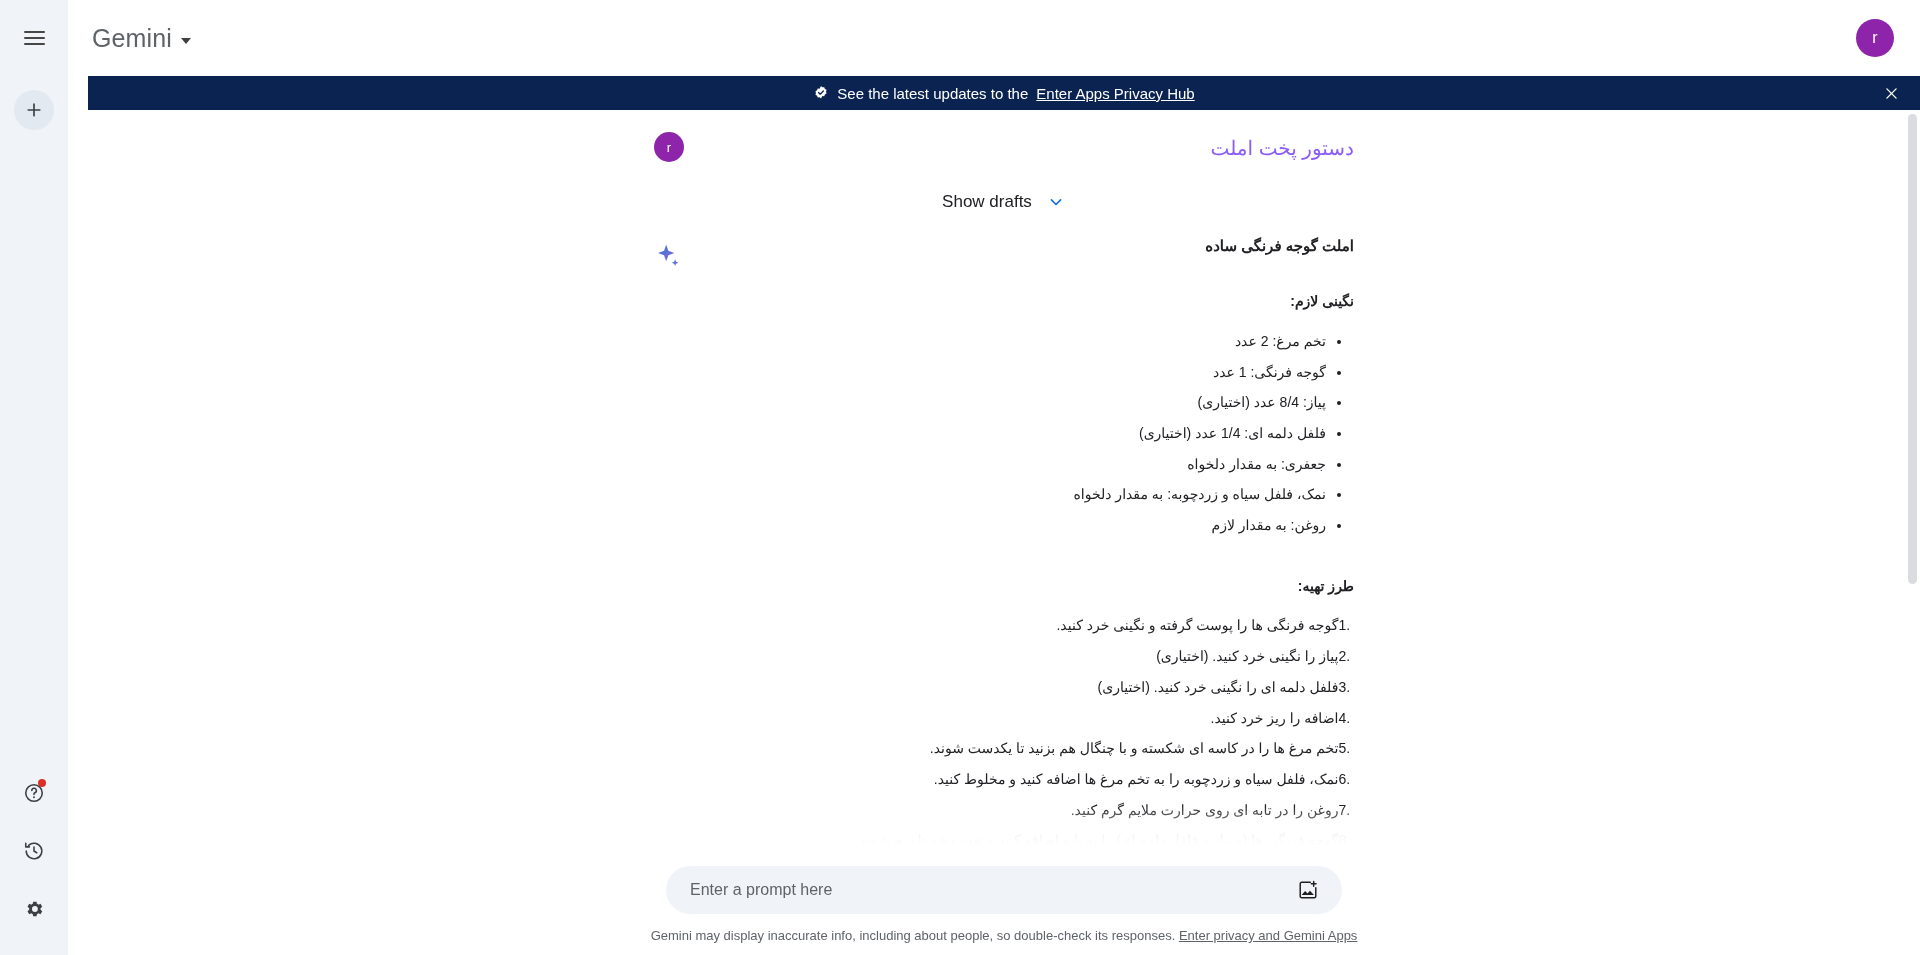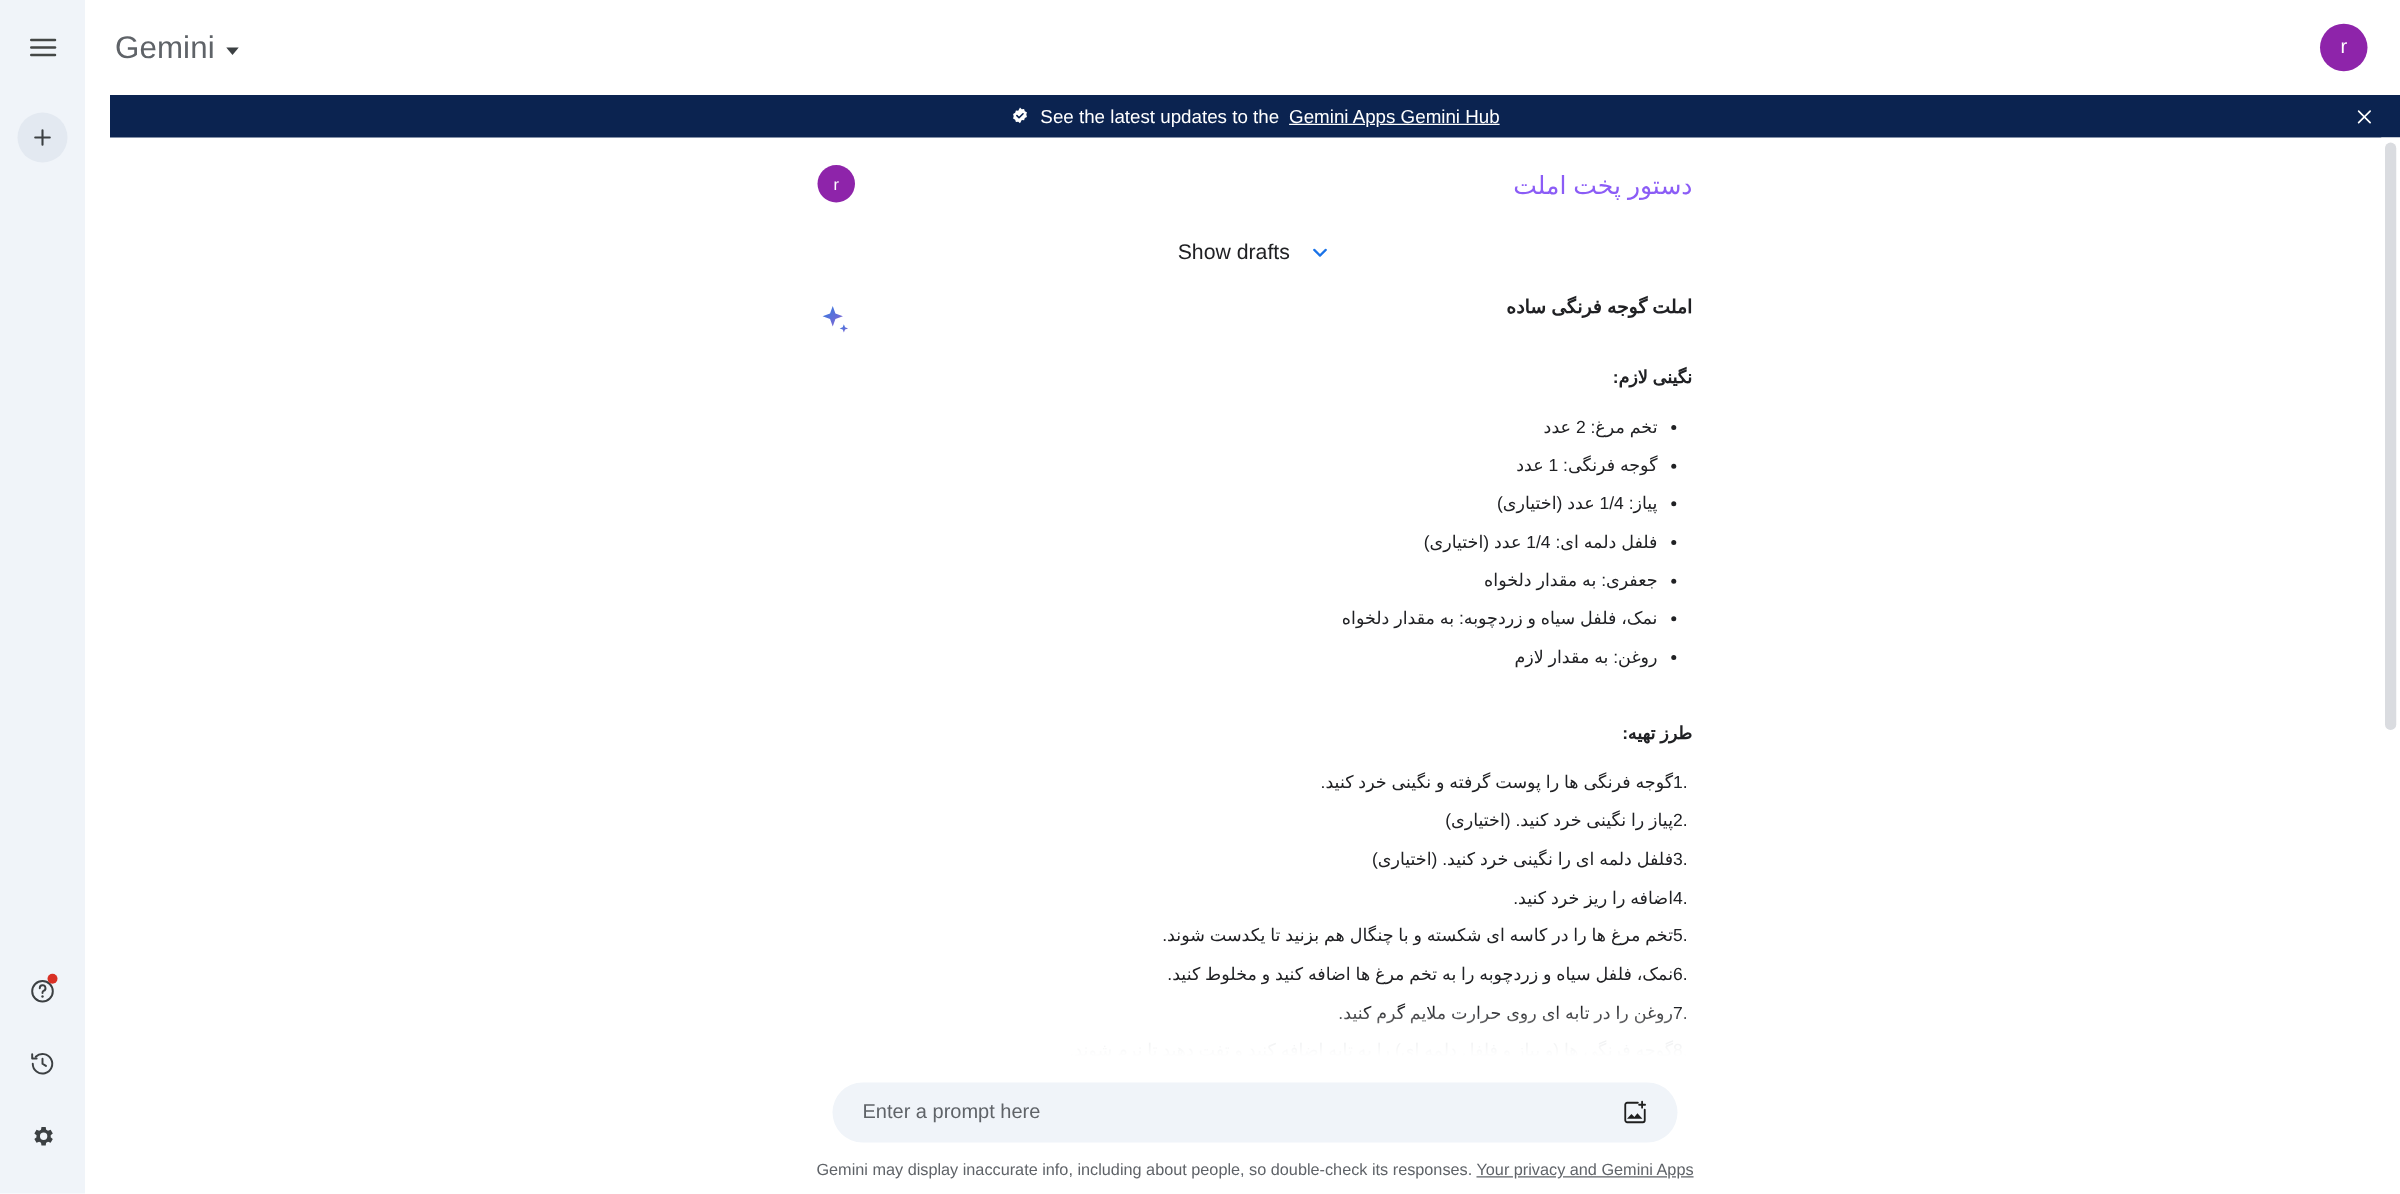--- a/index.html
+++ b/index.html
@@ -228,21 +228,21 @@
 
   <div class="main">
 
     <div class="banner">
       <div class="banner-inner">
         <svg width="16" height="16" viewBox="0 0 24 24">
           <path fill="#ffffff" d="M12 1.6l2.1 1.9 2.8-.3.9 2.7 2.5 1.3-.7 2.8.7 2.8-2.5 1.3-.9 2.7-2.8-.3L12 20.4l-2.1-1.9-2.8.3-.9-2.7-2.5-1.3.7-2.8-.7-2.8 2.5-1.3.9-2.7 2.8.3z"></path>
           <path d="M8.3 11.3l2.5 2.5 4.8-4.8" fill="none" stroke="#0b2350" stroke-width="1.9" stroke-linecap="round" stroke-linejoin="round"></path>
         </svg>
         <span>See the latest updates to the</span>
-        <a class="banner-link" href="#">Gemini Apps Gemini Hub</a>
+        <a class="banner-link" href="#">Enter Apps Privacy Hub</a>
       </div>
       <div class="banner-close">
         <svg width="17" height="17" viewBox="0 0 24 24">
           <path d="M5.5 5.5l13 13M18.5 5.5l-13 13" stroke="#ffffff" stroke-width="1.9" stroke-linecap="round" fill="none"></path>
         </svg>
       </div>
     </div>
 
     <div class="convo-wrap">
       <div class="convo">
@@ -277,21 +277,21 @@
                 <path fill="url(#sg)" d="M22.5 18.5l1 2.6 2.6 1-2.6 1-1 2.6-1-2.6-2.6-1 2.6-1z"></path>
               </svg>
             </div>
             <div class="answer ans">
               <div class="ans-title">املت گوجه فرنگی ساده</div>
 
               <div class="sec-head">نگینی لازم:</div>
               <ul>
                 <li>تخم مرغ: 2 عدد</li>
                 <li>گوجه فرنگی: 1 عدد</li>
-                <li>پیاز: 1/4 عدد (اختیاری)</li>
+                <li>پیاز: 8/4 عدد (اختیاری)</li>
                 <li>فلفل دلمه ای: 1/4 عدد (اختیاری)</li>
                 <li>جعفری: به مقدار دلخواه</li>
                 <li>نمک، فلفل سیاه و زردچوبه: به مقدار دلخواه</li>
                 <li>روغن: به مقدار لازم</li>
               </ul>
 
               <div class="block-gap"></div>
 
               <div class="sec-head">طرز تهیه:</div>
               <ol>
@@ -318,21 +318,21 @@
         <div class="img-btn">
           <svg width="22" height="22" viewBox="0 0 24 24">
             <path d="M14.5 3.5H5.2A1.7 1.7 0 0 0 3.5 5.2v13.6a1.7 1.7 0 0 0 1.7 1.7h13.6a1.7 1.7 0 0 0 1.7-1.7V9.5" fill="none" stroke="#1f1f1f" stroke-width="1.6" stroke-linecap="round"></path>
             <path d="M18.2 2.6v5.2M15.6 5.2h5.2" fill="none" stroke="#1f1f1f" stroke-width="1.6" stroke-linecap="round"></path>
             <path d="M5 17.4l3.9-4.2 2.6 2.7 2.6-3.2 4.4 4.7z" fill="#1f1f1f"></path>
           </svg>
         </div>
       </div>
       <div class="disclaimer">
         <span>Gemini may display inaccurate info, including about people, so double-check its responses.</span>
-        <a href="#">Your privacy and Gemini Apps</a>
+        <a href="#">Enter privacy and Gemini Apps</a>
       </div>
     </div>
 
     <div class="scrollbar">
       <div class="scroll-thumb"></div>
     </div>
 
   </div>
 </div>
 

